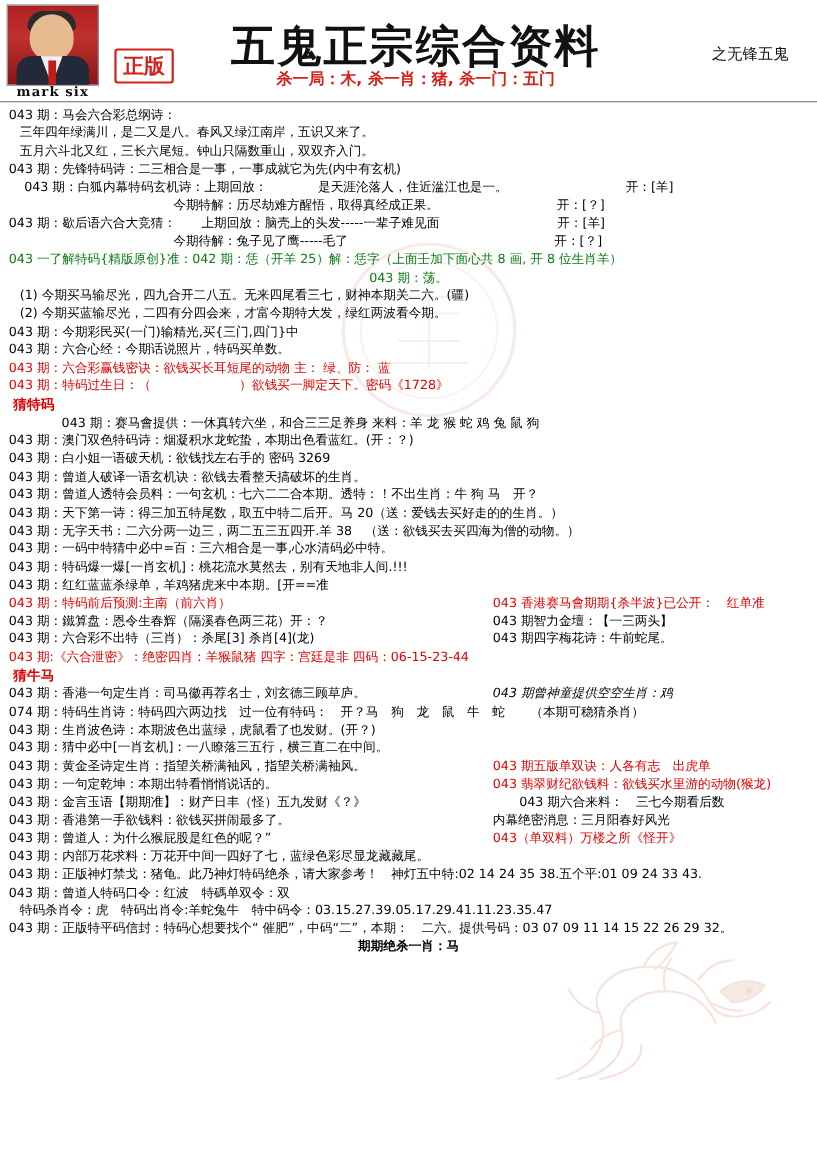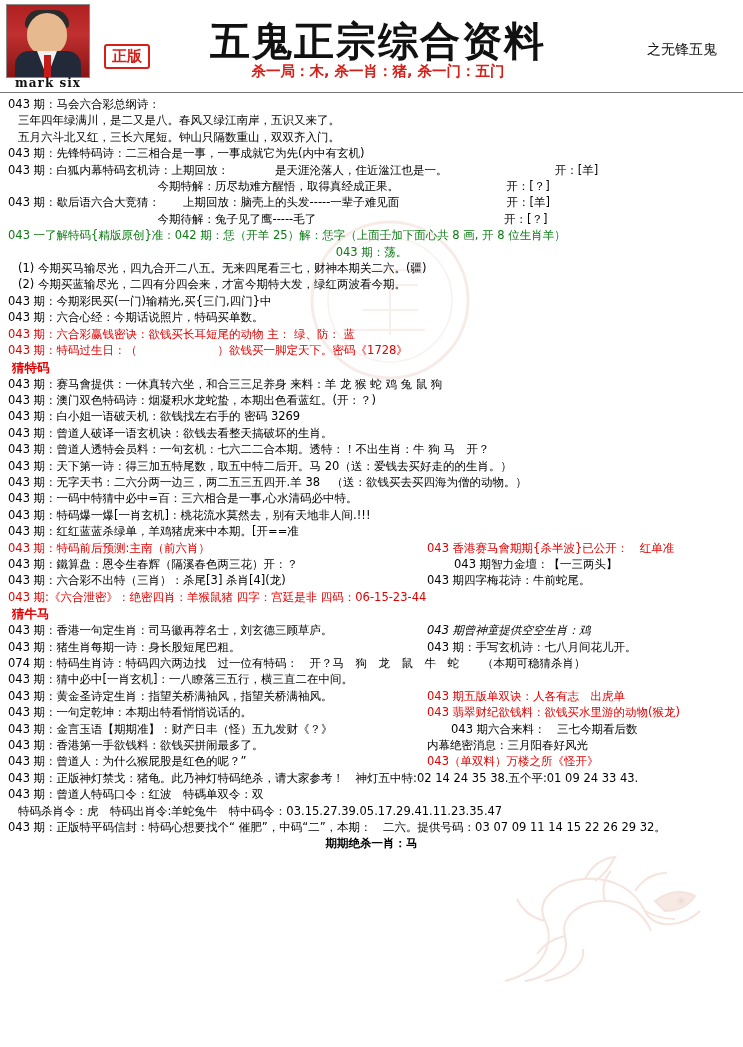--- a/index.html
+++ b/index.html
@@ -41,21 +41,21 @@
   .photo .tie{
     position:absolute;left:37px;top:50px;width:7px;height:22px;background:#c41b1b;
   }
   .photo-caption{
     position:absolute;left:6px;top:76px;width:84px;text-align:center;
     font-weight:bold;font-size:12px;color:#111;letter-spacing:1px;
     font-family:"DejaVu Serif","Liberation Serif",serif;
   }
   .badge-zhengban{
     position:absolute;left:104px;top:44px;
-    color:#d3211a;font-weight:bold;font-size:15px;
+    color:#d3211a;font-weight:bold;font-size:19px;
     border:2px solid #d3211a;padding:1px 6px;border-radius:3px;
     font-family:"DejaVu Sans","Liberation Sans",sans-serif;
   }
   .main-title{
     position:absolute;left:168px;top:14px;width:420px;text-align:center;
     font-size:40px;font-weight:bold;letter-spacing:2px;
     font-family:"DejaVu Serif","Liberation Serif",serif;
     color:#111;
   }
   .side-note{
@@ -76,21 +76,21 @@
     display:block;white-space:pre;line-height:16.4px;font-size:11.5px;
     padding-left:10px;
   }
   .ln.c{padding-left:0;}
   .bold{font-weight:bold;}
   .center{text-align:center;display:block;}
   .sec-red{
     color:#e00000;font-weight:bold;font-size:12.5px;display:block;padding-left:4px;line-height:17px;
   }
   .two-col{position:relative;}
-  .col-right{position:absolute;left:419px;top:0;}
+  .col-right{position:absolute;left:440px;top:0;}
 
   
   .watermark{
     position:absolute;right:8px;bottom:46px;width:250px;height:170px;
     opacity:.35;pointer-events:none;
   }
   .stamp{
     position:absolute;left:300px;top:210px;width:180px;height:180px;opacity:.25;pointer-events:none;
   }
 </style>
@@ -144,21 +144,21 @@
       <div class="two-col">
         <span class="ln" style="color: rgb(0, 0, 0);">三年四年绿满川，是二又是八。春风又绿江南岸，五识又来了。</span>
       </div>
       <div class="two-col">
         <span class="ln" style="color: rgb(0, 0, 0);">五月六斗北又红，三长六尾短。钟山只隔数重山，双双齐入门。</span>
       </div>
       <div class="two-col">
         <span class="ln c" style="color: rgb(0, 0, 0);">043 期：先锋特码诗：二三相合是一事，一事成就它为先(内中有玄机)</span>
       </div>
       <div class="two-col">
-        <span class="ln c" style="color: rgb(0, 0, 0);">043 期：白狐内幕特码玄机诗：上期回放：　　　　是天涯沦落人，住近湓江也是一。　　　　　　　　　 开：[羊]</span>
+        <span class="ln c" style="color: rgb(0, 0, 0); margin-left: 14px;">043 期：白狐内幕特码玄机诗：上期回放：　　　　是天涯沦落人，住近湓江也是一。　　　　　　　　　 开：[羊]</span>
       </div>
       <div class="two-col">
         <span class="ln c" style="color: rgb(0, 0, 0);">　　　　　　　　　　　　　今期特解：历尽劫难方醒悟，取得真经成正果。　　　　　　　　　 开：[？]</span>
       </div>
       <div class="two-col">
         <span class="ln c" style="color: rgb(0, 0, 0);">043 期：歇后语六合大竞猜：　　上期回放：脑壳上的头发-----一辈子难见面　　　　　　　　　 开：[羊]</span>
       </div>
       <div class="two-col">
         <span class="ln c" style="color: rgb(0, 0, 0);">　　　　　　　　　　　　　今期待解：兔子见了鹰-----毛了　　　　　　　　　　　　　　　　 开：[？]</span>
       </div>
@@ -181,21 +181,21 @@
         <span class="ln c" style="color: rgb(0, 0, 0);">043 期：六合心经：今期话说照片，特码买单数。</span>
       </div>
       <div class="two-col">
         <span class="ln c" style="color: rgb(224, 0, 0);">043 期：六合彩赢钱密诀：欲钱买长耳短尾的动物 主： 绿、防： 蓝</span>
       </div>
       <div class="two-col">
         <span class="ln c" style="color: rgb(224, 0, 0);">043 期：特码过生日：（　　　　　　　）欲钱买一脚定天下。密码《1728》</span>
       </div>
       <div class="sec-red">猜特码</div>
       <div class="two-col">
-        <span class="ln c" style="color: rgb(0, 0, 0);">043 期：赛马會提供：一休真转六坐，和合三三足养身 来料：羊 龙 猴 蛇 鸡 兔 鼠 狗</span>
+        <span class="ln c" style="color: rgb(0, 0, 0); margin-left: 48px;">043 期：赛马會提供：一休真转六坐，和合三三足养身 来料：羊 龙 猴 蛇 鸡 兔 鼠 狗</span>
       </div>
       <div class="two-col">
         <span class="ln c" style="color: rgb(0, 0, 0);">043 期：澳门双色特码诗：烟凝积水龙蛇蛰，本期出色看蓝红。(开：？)</span>
       </div>
       <div class="two-col">
         <span class="ln c" style="color: rgb(0, 0, 0);">043 期：白小姐一语破天机：欲钱找左右手的 密码 3269</span>
       </div>
       <div class="two-col">
         <span class="ln c" style="color: rgb(0, 0, 0);">043 期：曾道人破译一语玄机诀：欲钱去看整天搞破坏的生肖。</span>
       </div>
@@ -216,40 +216,39 @@
       </div>
       <div class="two-col">
         <span class="ln c" style="color: rgb(0, 0, 0);">043 期：红红蓝蓝杀绿单，羊鸡猪虎来中本期。[开==准</span>
       </div>
       <div class="two-col">
         <span class="ln c" style="color: rgb(224, 0, 0);">043 期：特码前后预测:主南（前六肖）</span>
         <span class="ln c col-right" style="color: rgb(224, 0, 0);">043 香港赛马會期期{杀半波}已公开：　红单准</span>
       </div>
       <div class="two-col">
         <span class="ln c" style="color: rgb(0, 0, 0);">043 期：鐵算盘：恩令生春辉（隔溪春色两三花）开：？</span>
-        <span class="ln c col-right" style="color: rgb(0, 0, 0); margin-left: 27px;">043 期智力金壇：【一三两头】</span>
+        <span class="ln c col-right" style="color: rgb(0, 0, 0);">043 期智力金壇：【一三两头】</span>
       </div>
       <div class="two-col">
         <span class="ln c" style="color: rgb(0, 0, 0);">043 期：六合彩不出特（三肖）：杀尾[3] 杀肖[4](龙)</span>
         <span class="ln c col-right" style="color: rgb(0, 0, 0);">043 期四字梅花诗：牛前蛇尾。</span>
       </div>
       <div class="two-col">
         <span class="ln c" style="color: rgb(224, 0, 0);">043 期:《六合泄密》：绝密四肖：羊猴鼠猪 四字：宫廷是非 四码：06-15-23-44</span>
       </div>
       <div class="sec-red">猜牛马</div>
       <div class="two-col">
         <span class="ln c" style="color: rgb(0, 0, 0);">043 期：香港一句定生肖：司马徽再荐名士，刘玄德三顾草庐。</span>
         <span class="ln c col-right" style="color: rgb(0, 0, 0); font-style: italic;">043 期曾神童提供空空生肖：鸡</span>
       </div>
       <div class="two-col">
-        <span class="ln c" style="color: rgb(0, 0, 0);">043 期：猪生肖每期一诗：身长股短尾巴粗。</span>
-        <span class="ln c col-right" style="color: rgb(0, 0, 0);">043 期：手写玄机诗：七八月间花儿开。</span>
-      </div>
-      <div class="two-col">
         <span class="ln c" style="color: rgb(0, 0, 0);">074 期：特码生肖诗：特码四六两边找　过一位有特码：　开？马　狗　龙　鼠　牛　蛇　　（本期可稳猜杀肖）</span>
+      </div>
+      <div class="two-col">
+        <span class="ln c" style="color: rgb(0, 0, 0);">043 期：生肖波色诗：本期波色出蓝绿，虎鼠看了也发财。(开？)</span>
       </div>
       <div class="two-col">
         <span class="ln c" style="color: rgb(0, 0, 0);">043 期：猜中必中[一肖玄机]：一八瞭落三五行，横三直二在中间。</span>
       </div>
       <div class="two-col">
         <span class="ln c" style="color: rgb(0, 0, 0);">043 期：黄金圣诗定生肖：指望关桥满袖风，指望关桥满袖风。</span>
         <span class="ln c col-right" style="color: rgb(224, 0, 0);">043 期五版单双诀：人各有志　出虎单</span>
       </div>
       <div class="two-col">
         <span class="ln c" style="color: rgb(0, 0, 0);">043 期：一句定乾坤：本期出特看悄悄说话的。</span>
@@ -261,20 +260,23 @@
       </div>
       <div class="two-col">
         <span class="ln c" style="color: rgb(0, 0, 0);">043 期：香港第一手欲钱料：欲钱买拼闹最多了。</span>
         <span class="ln c col-right" style="color: rgb(0, 0, 0);">内幕绝密消息：三月阳春好风光</span>
       </div>
       <div class="two-col">
         <span class="ln c" style="color: rgb(0, 0, 0);">043 期：曾道人：为什么猴屁股是红色的呢？”</span>
         <span class="ln c col-right" style="color: rgb(224, 0, 0);">043（单双料）万楼之所《怪开》</span>
       </div>
       <div class="two-col">
+        <span class="ln c" style="color: rgb(0, 0, 0);">043 期：内部万花求料：万花开中间一四好了七，蓝绿色彩尽显龙藏藏尾。</span>
+      </div>
+      <div class="two-col">
         <span class="ln c" style="color: rgb(0, 0, 0);">043 期：正版神灯禁戈：猪龟。此乃神灯特码绝杀，请大家参考！　神灯五中特:02 14 24 35 38.五个平:01 09 24 33 43.</span>
       </div>
       <div class="two-col">
         <span class="ln c" style="color: rgb(0, 0, 0);">043 期：曾道人特码口令：红波　特碼单双令：双</span>
       </div>
       <div class="two-col">
         <span class="ln" style="color: rgb(0, 0, 0);">特码杀肖令：虎　特码出肖令:羊蛇兔牛　特中码令：03.15.27.39.05.17.29.41.11.23.35.47</span>
       </div>
       <div class="two-col">
         <span class="ln c" style="color: rgb(0, 0, 0);">043 期：正版特平码信封：特码心想要找个“ 催肥”，中码“二”，本期：　二六。提供号码：03 07 09 11 14 15 22 26 29 32。</span>

